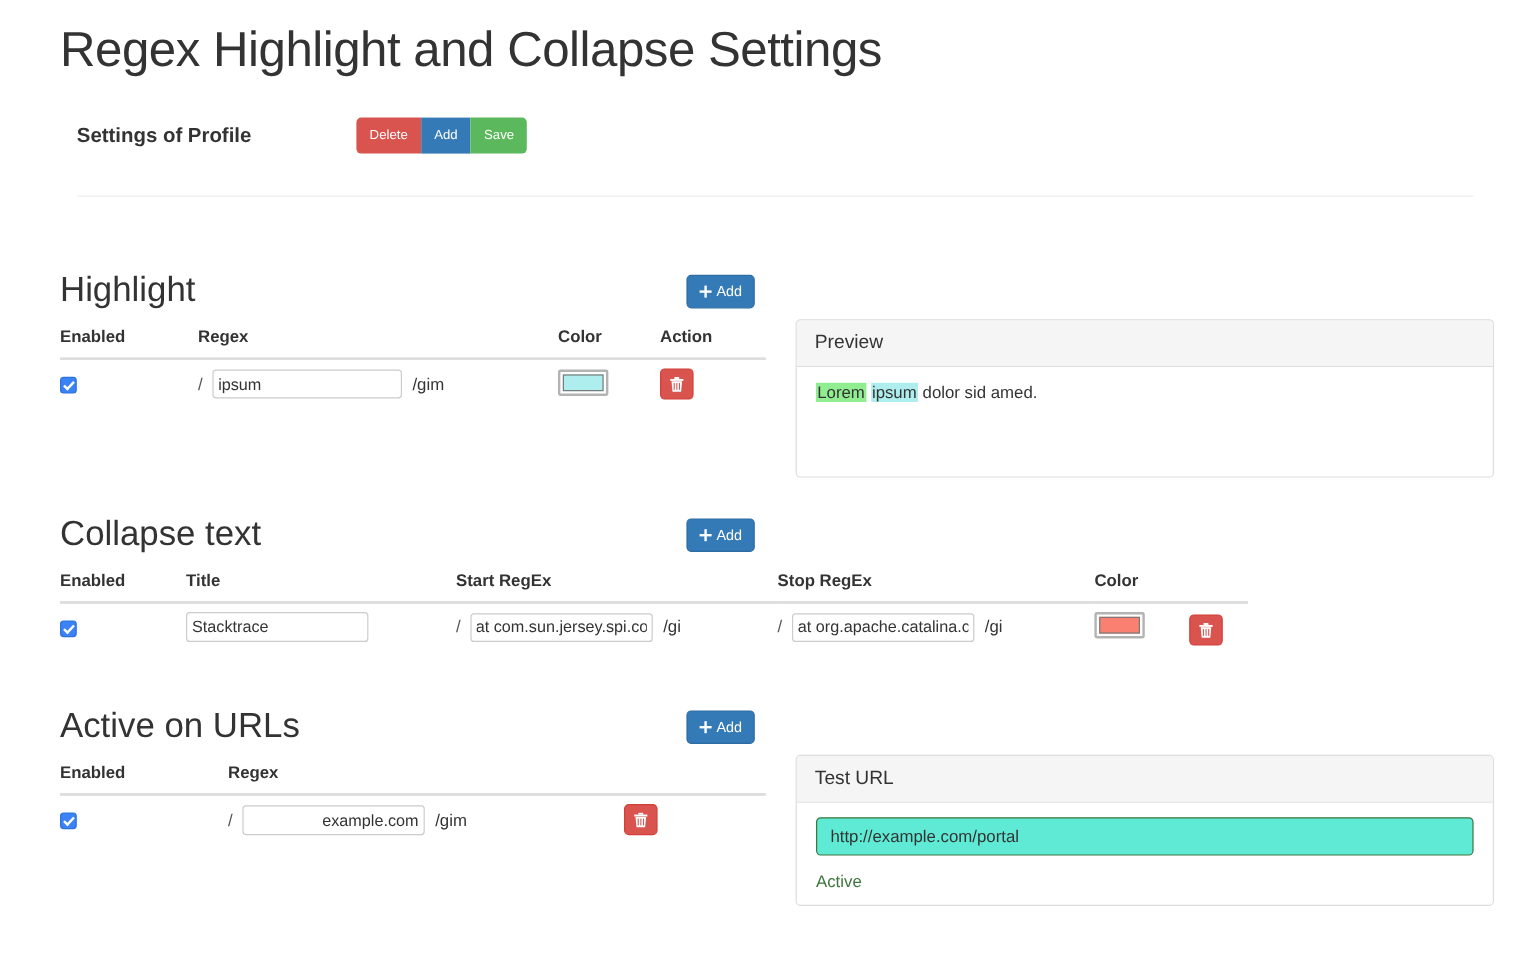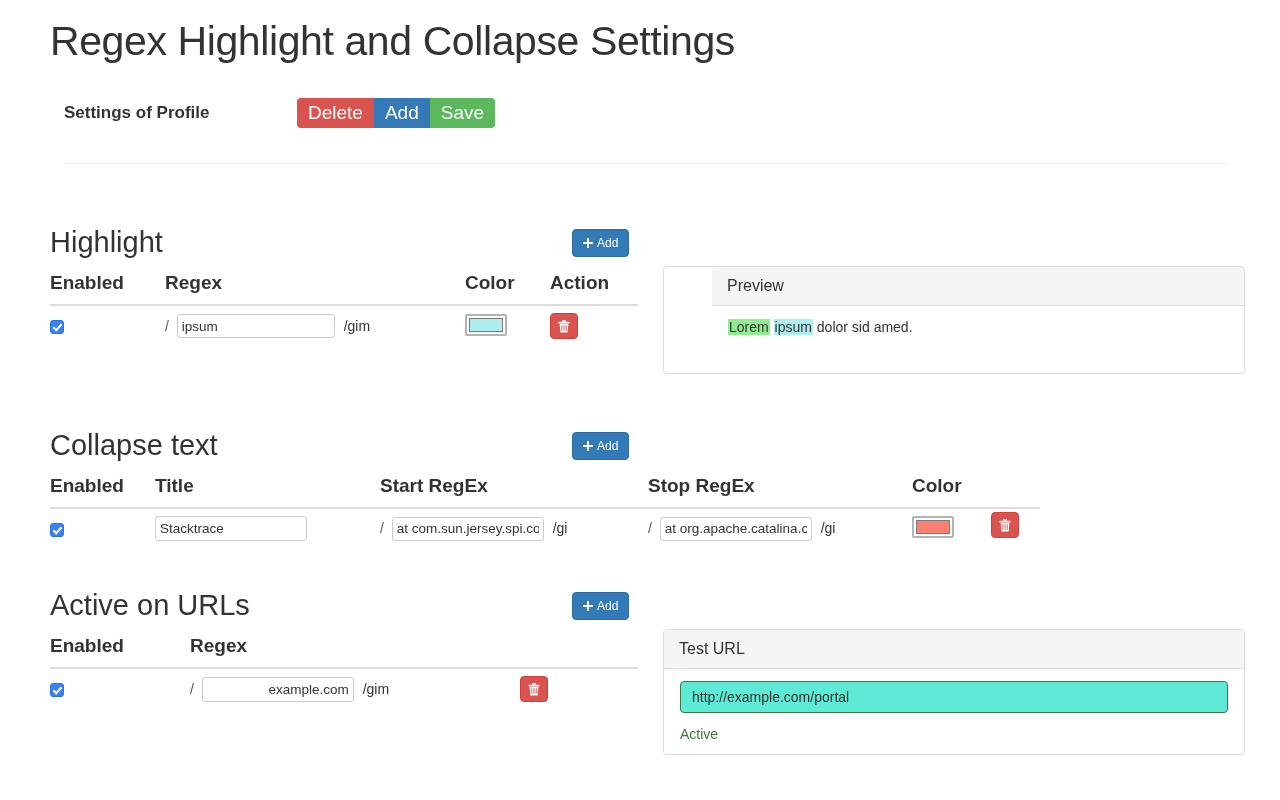--- a/index.html
+++ b/index.html
@@ -83,21 +83,21 @@
   .spinner-icon i.down { border-top: 5px solid #4d4d4d; }
 
   .btn-group {
     display: flex;
     margin-left: 33px;
   }
   .btn-group > button {
     border: none;
     color: #ffffff;
     font-family: "Liberation Sans", sans-serif;
-    font-size: 19px;
+    font-size: 11px;
     font-weight: normal;
     height: 30px;
     padding: 0 11px;
     cursor: pointer;
     line-height: 30px;
   }
   .btn-danger  { background: #d9534f; border-radius: 4px 0 0 4px; }
   .btn-primary { background: #337ab7; }
   .btn-success { background: #5cb85c; border-radius: 0 4px 4px 0; }
 
@@ -155,21 +155,21 @@
 
   
   .tbl {
     position: absolute;
     border-collapse: collapse;
     font-size: 14px;
   }
   .tbl th {
     text-align: left;
     font-weight: bold;
-    font-size: 19px;
+    font-size: 14px;
     color: #333;
     padding: 0 0 10px 0;
     border-bottom: 2px solid #dddddd;
     vertical-align: bottom;
     white-space: nowrap;
   }
   .tbl td {
     padding: 7px 0;
     border-bottom: 1px solid #dddddd;
     vertical-align: middle;
@@ -373,21 +373,21 @@
               <rect x="3.4" y="5.2" width="0.9" height="5.6" fill="#d9534f"></rect>
               <rect x="5.6" y="5.2" width="0.9" height="5.6" fill="#d9534f"></rect>
               <rect x="7.8" y="5.2" width="0.9" height="5.6" fill="#d9534f"></rect>
             </svg>
           </button>
         </td>
       </tr>
     </tbody>
   </table>
 
-  <div class="panel" style="left:663px; top:266px; width:582px; height:108px;padding-left:48px;">
+  <div class="panel" style="left:663px; top:266px; width:582px; height:132px;">
     <div class="panel-head">Preview</div>
     <div class="panel-body">
       <div class="preview-line">
         <span class="hl" style="background:#90ee90">Lorem</span><span> </span><span class="hl" style="background:#afeeee">ipsum</span><span> dolor sid amed.</span>
       </div>
     </div>
   </div>
 
   <h2 class="section-heading" style="left:50px; top:429px;">Collapse text</h2>
 

